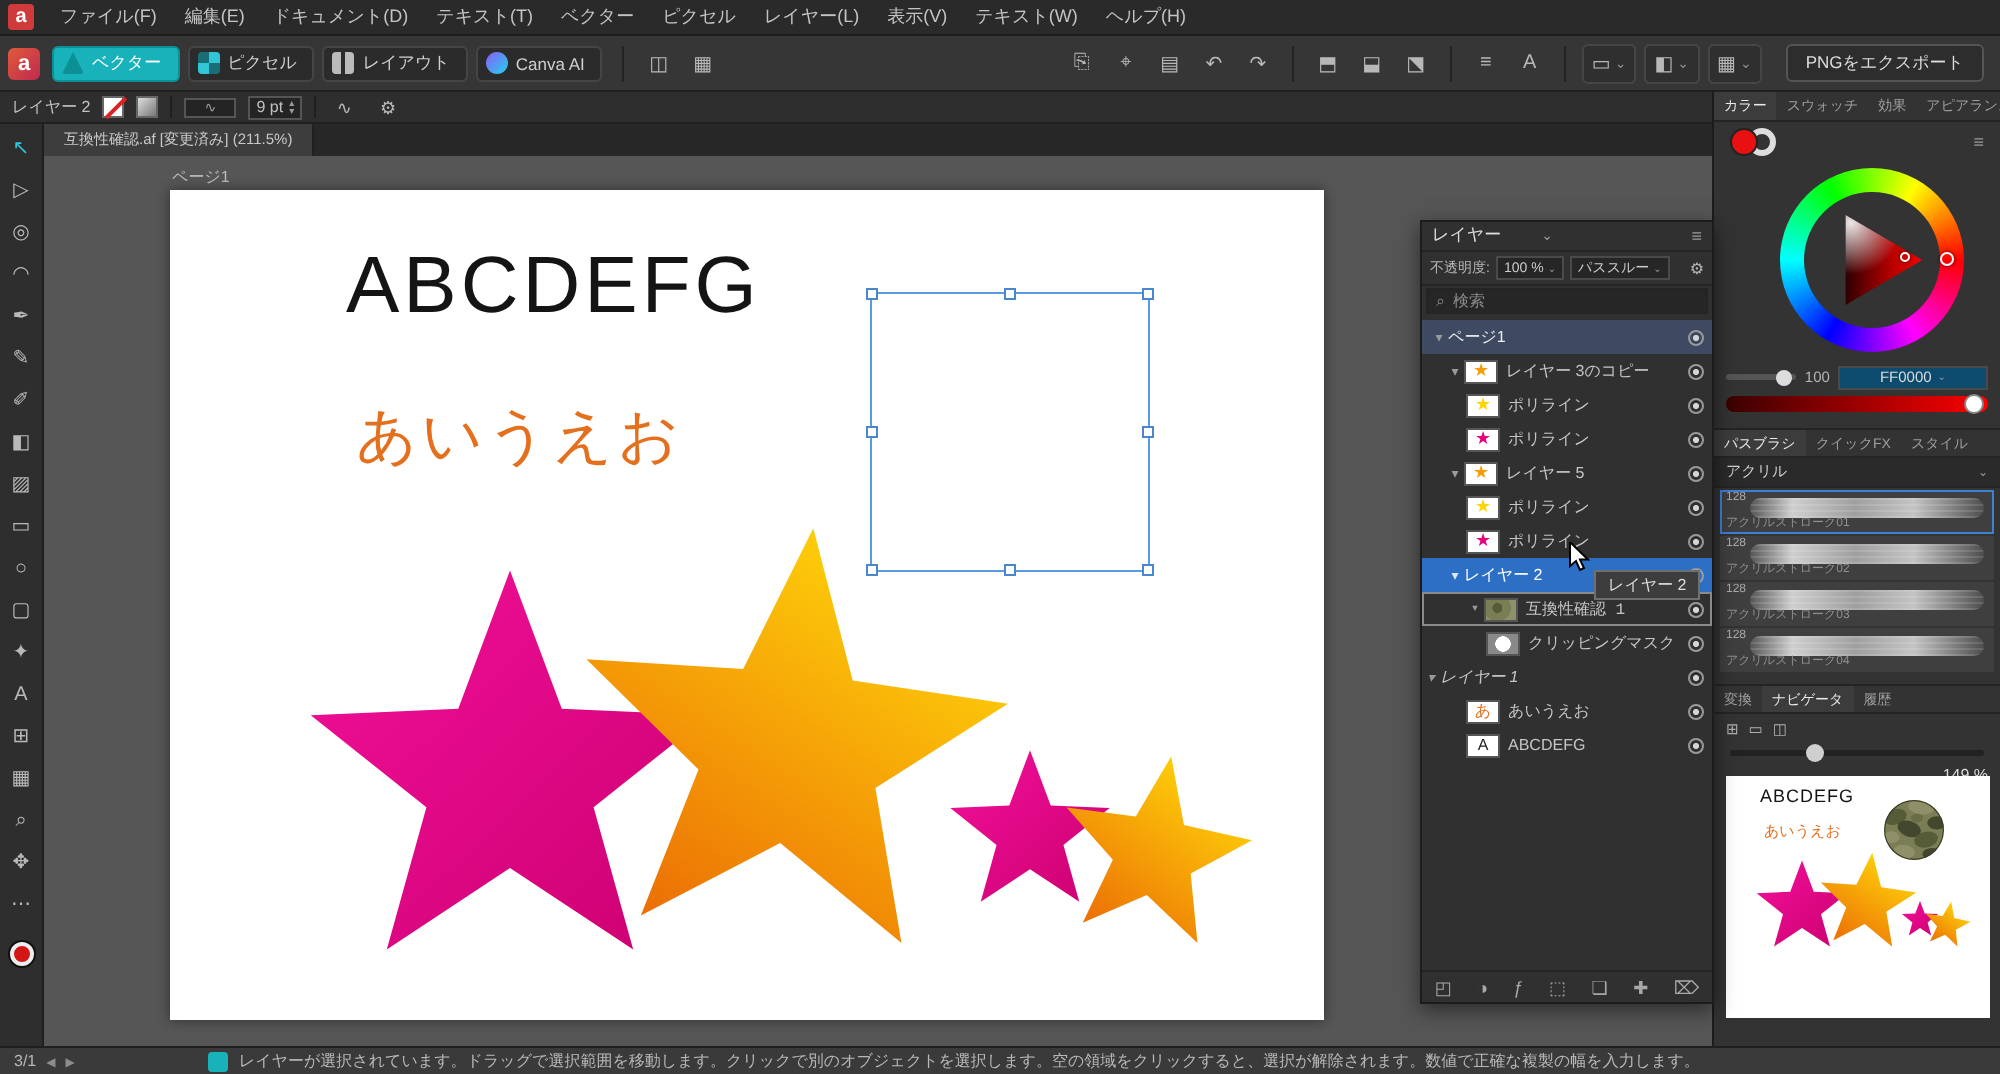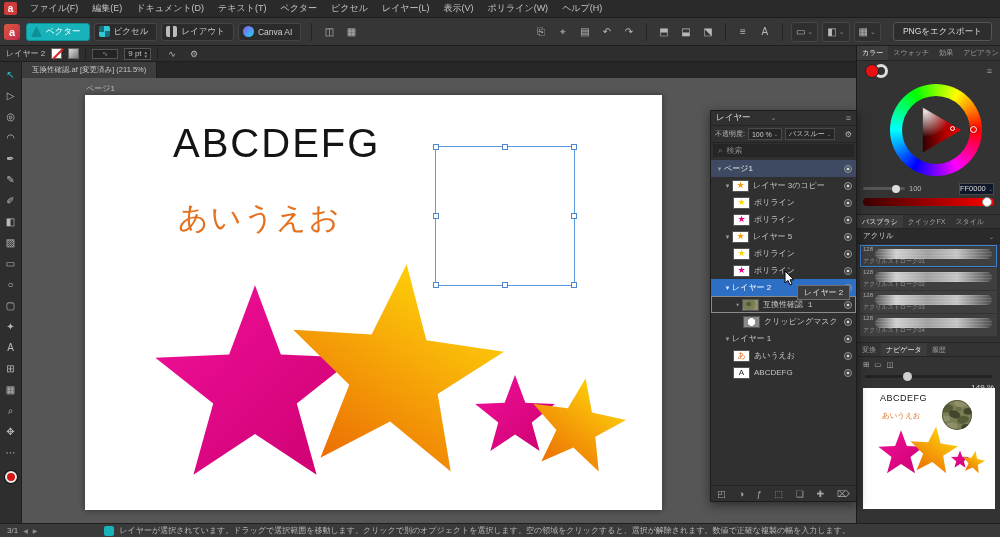--- a/index.html
+++ b/index.html
@@ -121,22 +121,22 @@
     background:conic-gradient(from 90deg, #f00, #f0f, #00f, #0ff, #0f0, #ff0, #f00); }
   .wheel-hole { position:absolute; inset:12px; background:#333; border-radius:50%; }
   .tri { position:absolute; inset:13px; clip-path:polygon(88% 50%, 30% 16%, 30% 84%);
     background:radial-gradient(circle at 34% 22%, rgba(255,255,255,.9), rgba(255,255,255,0) 38%),
                linear-gradient(to right, #000 18%, #b80000 65%, #f00 92%); }
   .dot { position:absolute; width:7px; height:7px; border:1.5px solid #fff; border-radius:50%;
     box-shadow:0 0 2px rgba(0,0,0,.7); }
   .rp-valrow { position:absolute; left:6px; top:136px; right:6px; height:13px; display:flex; align-items:center; gap:4px; color:#b5b5b5; }
   .mini-slider { width:42px; height:3px; background:#555; border-radius:2px; position:relative; }
   .mini-slider i { position:absolute; left:70%; top:-2.5px; width:8px; height:8px; background:#ddd; border-radius:50%; }
-  .hex-chip { margin-left:auto; display:flex; align-items:center; gap:3px; background:#0f172a;
-    border:1px solid #4a4a4a; padding:0 0; height:12px; color:#ddd; }
+  .hex-chip { margin-left:auto; display:flex; align-items:center; gap:3px; background:#0c4a6e;
+    border:1px solid #4a4a4a; padding:0 20px; height:12px; color:#ddd; }
   .red-slider { position:absolute; left:6px; top:152px; right:6px; height:8px; border-radius:4px;
     background:linear-gradient(to right,#3a0000,#f00); }
   .red-slider i { position:absolute; right:2px; top:-1px; width:10px; height:10px; background:#fff; border-radius:50%; border:1px solid #888; }
   .rp-brushtabs { position:absolute; left:0; top:168px; right:0; height:15px; display:flex; border-top:1px solid #242424; border-bottom:1px solid #242424; }
   .rp-cat { position:absolute; left:0; top:183px; right:0; height:15px; background:#2a2a2a;
     display:flex; align-items:center; padding:0 6px; color:#cfcfcf; border-bottom:1px solid #242424; }
   .brushes { position:absolute; left:0; top:198px; right:0; }
   .brow { position:relative; height:22px; background:#3f3f3f; margin:1px 3px; }
   .brow.sel { outline:1px solid #3f7fd4; outline-offset:-1px; }
   .bsize { position:absolute; left:3px; top:1px; font-size:6px; color:#aaa; }
@@ -197,21 +197,21 @@
   <div class="menubar">
     <div class="app-logo">a</div>
     <span class="mi">ファイル(F)</span>
     <span class="mi">編集(E)</span>
     <span class="mi">ドキュメント(D)</span>
     <span class="mi">テキスト(T)</span>
     <span class="mi">ベクター</span>
     <span class="mi">ピクセル</span>
     <span class="mi">レイヤー(L)</span>
     <span class="mi">表示(V)</span>
-    <span class="mi">ポリライン(W)</span>
+    <span class="mi">テキスト(W)</span>
     <span class="mi">ヘルプ(H)</span>
   </div>
 
   <div class="toolbar">
     <div class="tb-logo">a</div>
     <div class="persona active">
       <span class="p-ic vector"></span>
       <span>ベクター</span>
     </div>
     <div class="persona">
@@ -406,21 +406,21 @@
         <span class="caret">▾</span>
         <span class="th camo-th"></span>
         <span>互換性確認 1</span>
         <span class="eye"></span>
       </div>
       <div class="lrow" style="padding-left:32px;">
         <span class="th mask-th"></span>
         <span>クリッピングマスク</span>
         <span class="eye"></span>
       </div>
-      <div class="lrow" style="padding-left:12px;">
+      <div class="lrow" style="padding-left:0;font-style:italic;">
         <span class="caret">▾</span>
         <span>レイヤー 1</span>
         <span class="eye"></span>
       </div>
       <div class="lrow" style="padding-left:22px;">
         <span class="th txt-o">あ</span>
         <span>あいうえお</span>
         <span class="eye"></span>
       </div>
       <div class="lrow" style="padding-left:22px;">

